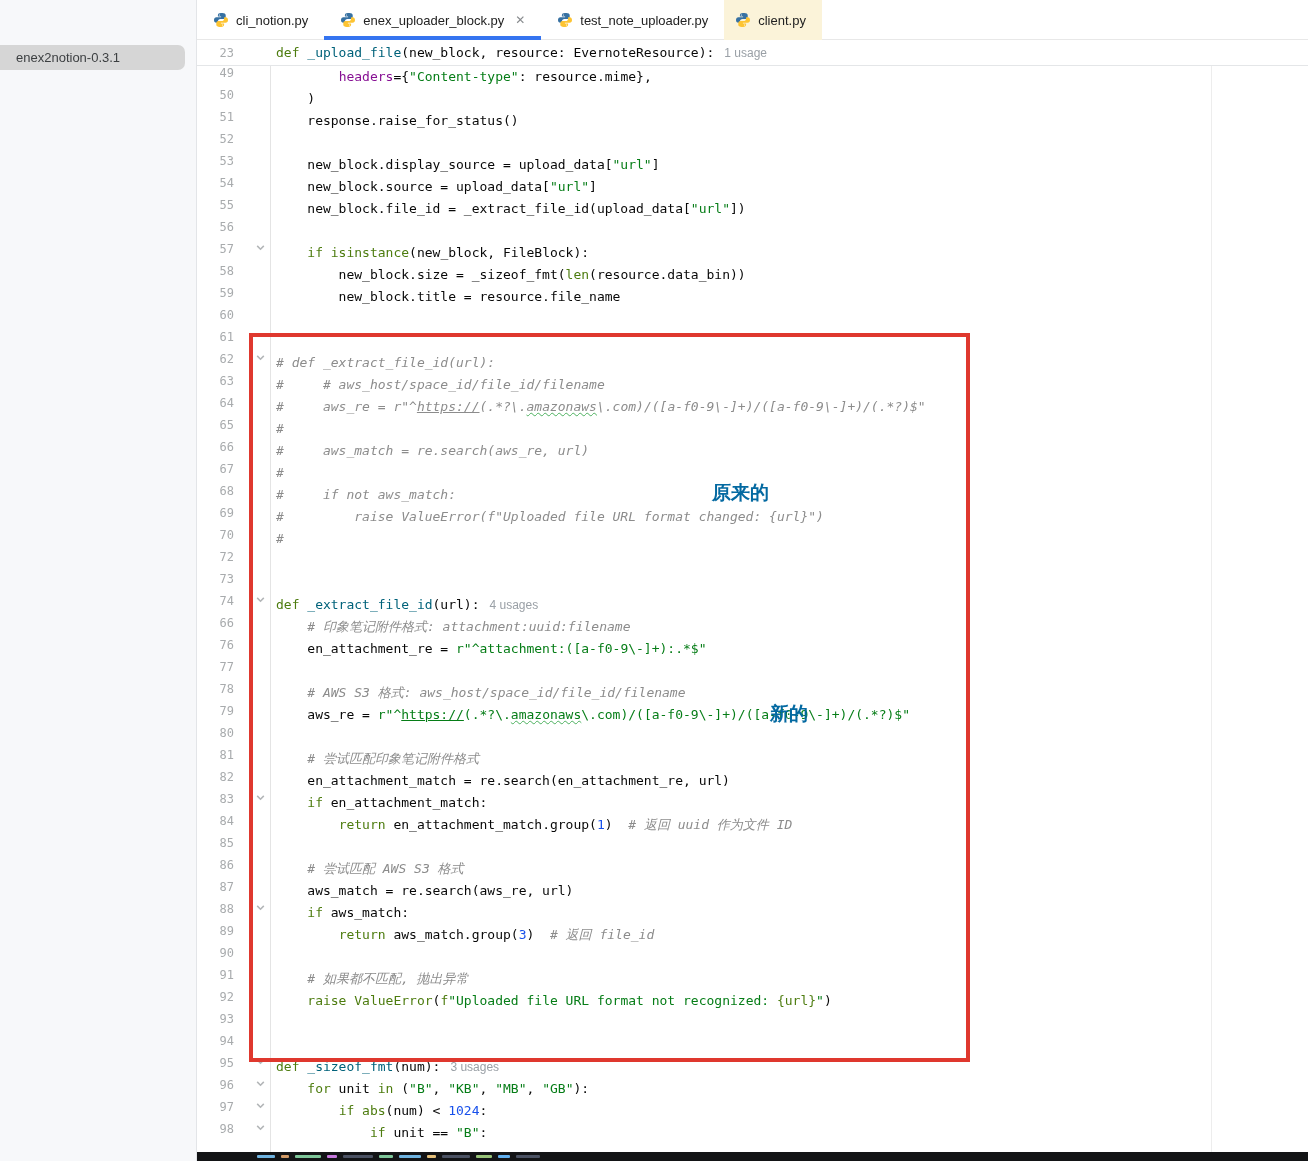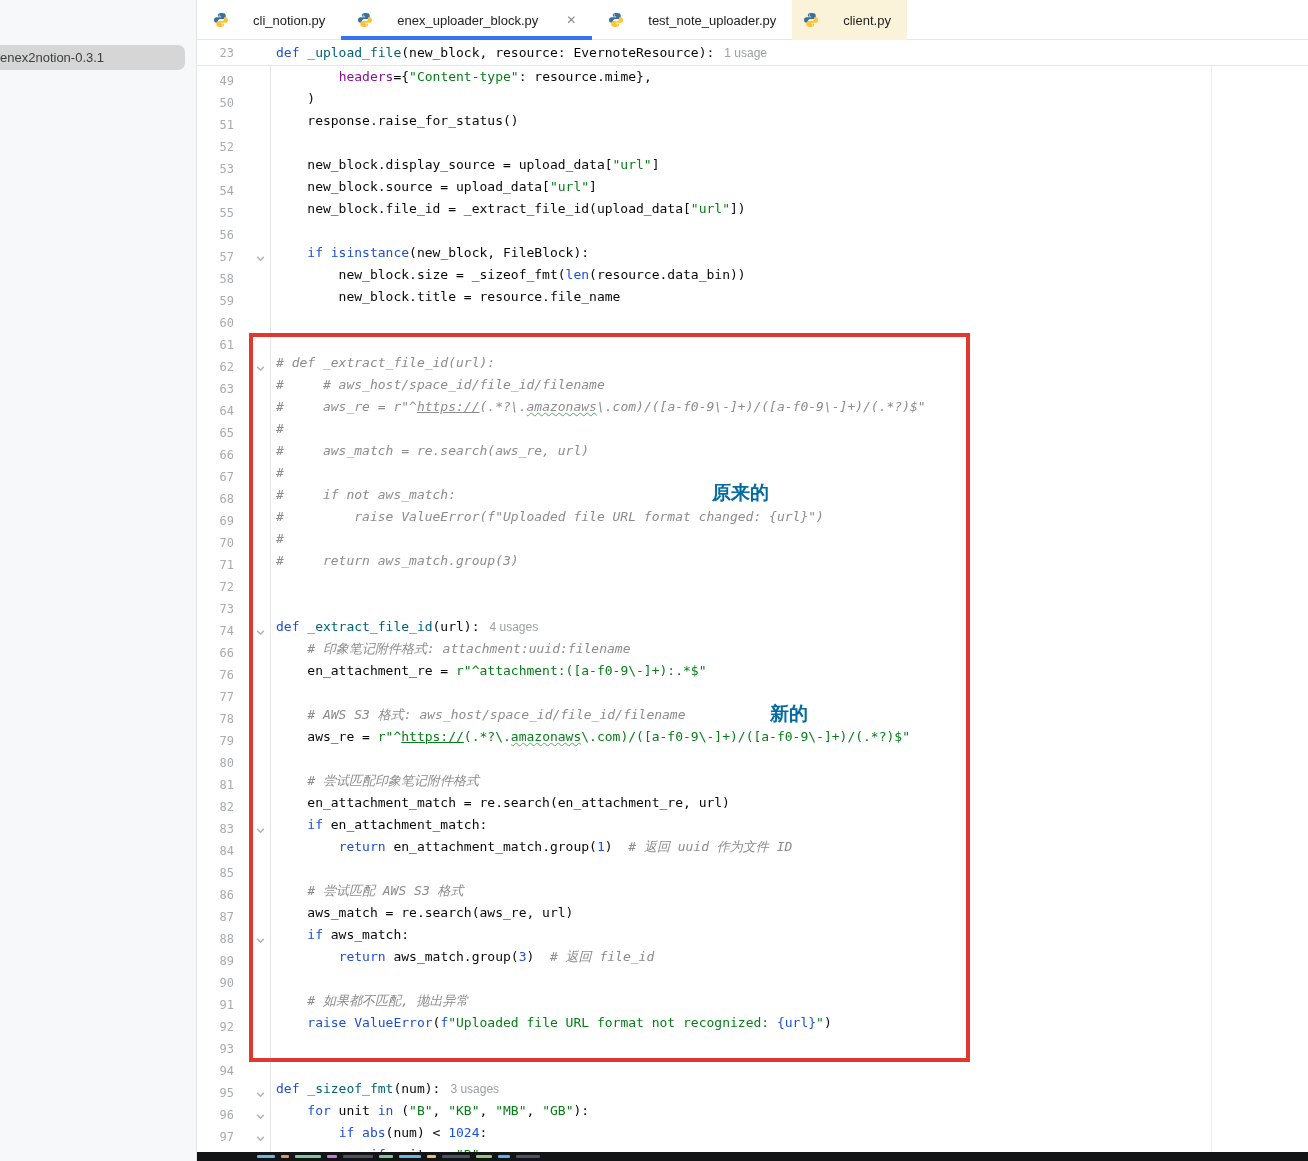--- a/index.html
+++ b/index.html
@@ -5,52 +5,52 @@
   * { margin:0; padding:0; box-sizing:border-box; }
   html,body { width:1308px; height:1161px; background:#ffffff; overflow:hidden;
               font-family:"Liberation Sans", sans-serif; }
   #app { position:relative; width:1308px; height:1161px; background:#ffffff; }
 
   
   #sidebar { position:absolute; left:0; top:0; width:197px; height:1161px;
              background:#f7f8fa; border-right:1px solid #e3e5e8; }
   #project-pill { position:absolute; left:0; top:45px; width:185px; height:25px;
                   background:#d6d6d6; border-radius:0 7px 7px 0;
-                  display:flex; align-items:center; padding-left:0;
+                  display:flex; align-items:center; padding-left:16px;
                   font-size:13px; color:#3c3f41; white-space:nowrap; overflow:hidden; }
 
   
   #tabbar { position:absolute; left:197px; top:0; right:0; height:40px;
             background:#ffffff; border-bottom:1px solid #e8e8e8;
             display:flex; align-items:stretch; }
-  .tab { display:flex; align-items:center; gap:24px; padding:0 16px; height:40px;
+  .tab { display:flex; align-items:center; gap:7px; padding:0 16px; height:40px;
          position:relative; font-size:13px; color:#222; cursor:default; white-space:nowrap; }
   .tab.highlighted { background:#fbf3d9;padding-left:11px; }
   .tab.active::after { content:""; position:absolute; left:0; right:0; bottom:0;
                        height:4px; background:#3574f0; }
   .tab .close { color:#878a8d; font-size:12px; margin-left:4px; line-height:1; }
   .tab svg { flex:0 0 auto; }
 
   
   #sticky { position:absolute; left:197px; top:40px; right:0; height:26px;
             background:#ffffff; border-bottom:1px solid #e4e6e8;
             display:flex; align-items:center; }
 
   
   #editor { position:absolute; left:197px; top:66px; right:0; bottom:0; background:#fff; }
-  .line { display:flex; height:22px; align-items:flex-end; }
+  .line { display:flex; height:22px; align-items:flex-start; }
   .gut-num { width:41px; flex:0 0 41px; text-align:right; padding-right:4px;
              font:12px "DejaVu Sans Mono", monospace; color:#a8abad; }
   .gut-fold { width:38px; flex:0 0 38px; display:flex; align-items:center; padding-left:17px; }
   .code { flex:1; font:13px "DejaVu Sans Mono", monospace; color:#080808;
           white-space:pre; line-height:22px; }
 
   
   .sp  { color:#080808; }
-  .sk  { color:#1d4ed8; }
+  .sk  { color:#4d7c0f; }
   .sf  { color:#00627a; }
   .skw { color:#871094; }
   .ss  { color:#067d17; }
   .sn  { color:#1750eb; }
   .sc  { color:#8c8c8c; font-style:italic; }
   .scl { color:#8c8c8c; font-style:italic; text-decoration:underline; }
   .scw { color:#8c8c8c; font-style:italic;
          text-decoration:underline wavy #4cb05e; text-decoration-thickness:1px; }
   .ssl { color:#067d17; text-decoration:underline; }
   .ssw { color:#067d17; text-decoration:underline wavy #4cb05e; text-decoration-thickness:1px; }
@@ -244,25 +244,20 @@
       </div>
       <div class="line">
         <div class="gut-num">69</div>
         <div class="gut-fold"></div>
         <div class="code"><span class="sc">#         raise ValueError(f"Uploaded file URL format changed: {url}")</span></div>
       </div>
       <div class="line">
         <div class="gut-num">70</div>
         <div class="gut-fold"></div>
         <div class="code"><span class="sc">#</span></div>
-      </div>
-      <div class="line">
-        <div class="gut-num">71</div>
-        <div class="gut-fold"></div>
-        <div class="code"><span class="sc">#     return aws_match.group(3)</span></div>
       </div>
       <div class="line">
         <div class="gut-num">72</div>
         <div class="gut-fold"></div>
         <div class="code"></div>
       </div>
       <div class="line">
         <div class="gut-num">73</div>
         <div class="gut-fold"></div>
         <div class="code"></div>

